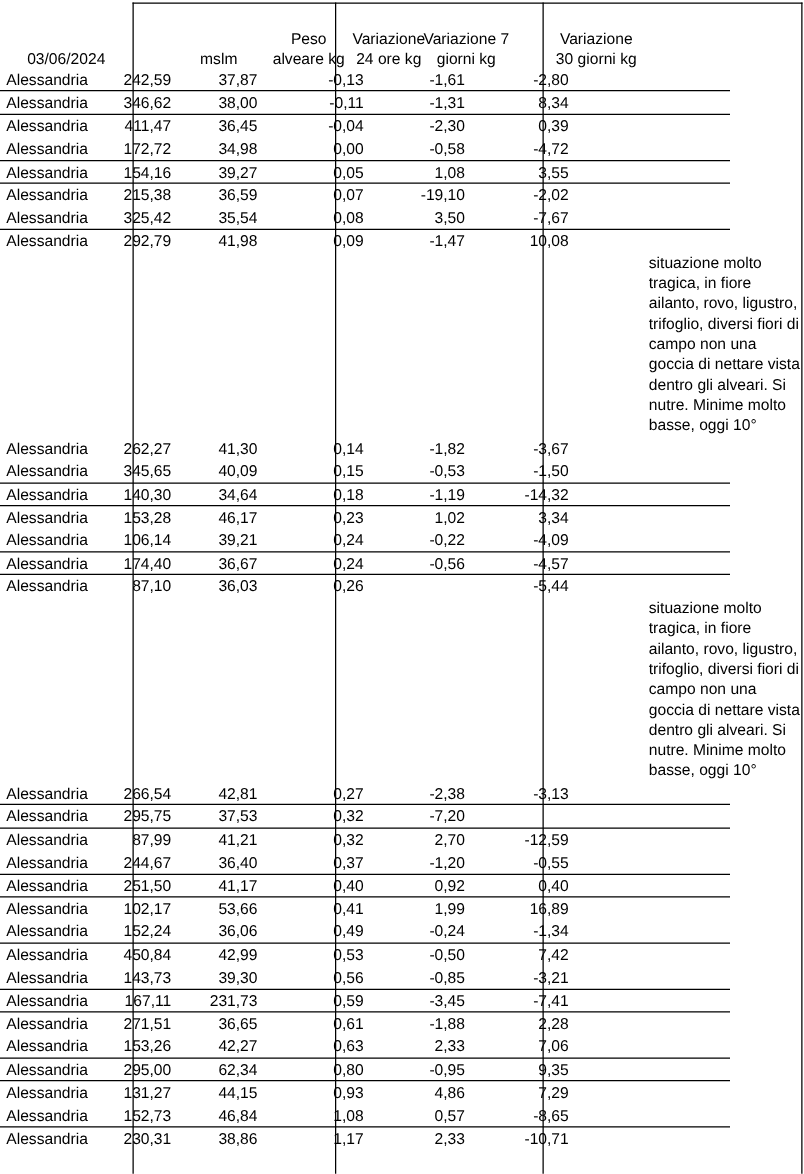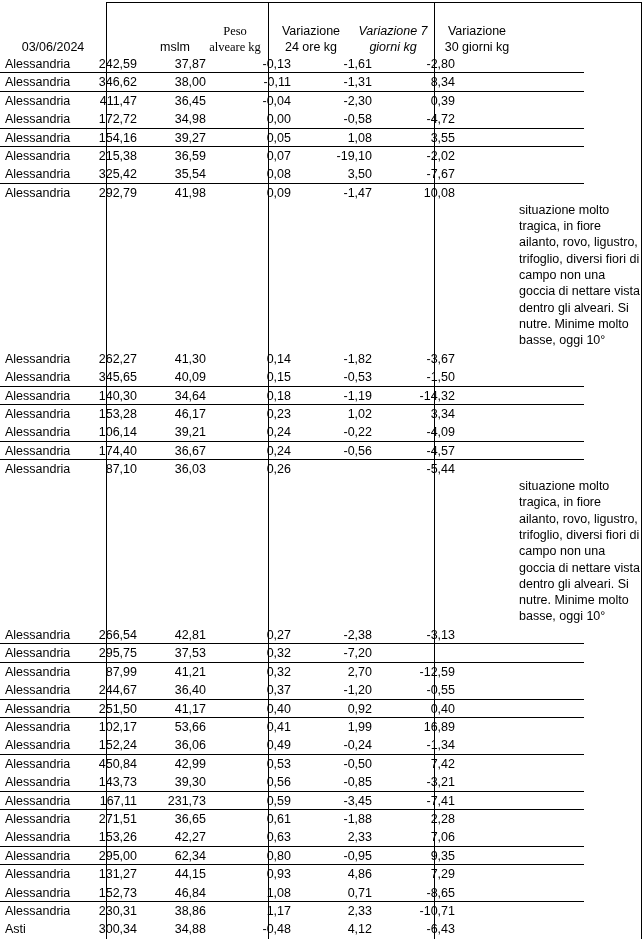--- a/index.html
+++ b/index.html
@@ -29,29 +29,29 @@
 <div class="sheet">
   <div class="topline"></div>
   <div class="vline" style="left:106px"></div>
   <div class="vline" style="left:268px"></div>
   <div class="vline" style="left:434px"></div>
   <div class="vline" style="left:641px"></div>
 
   <div class="header">
     <div class="hcell" style="left:0;width:106px;bottom:0"><span>03/06/2024</span></div>
     <div class="hcell" style="left:150px;width:50px;"><span>mslm</span></div>
-    <div class="hcell" style="left:200px;width:70px;font-family:Liberation Serif, serif;">
+    <div class="hcell" style="left:212px;width:70px;">
         <div>Peso</div>
         <div>alveare kg</div>
       </div>
     <div class="hcell" style="left:270px;width:82px;">
         <div>Variazione</div>
         <div>24 ore kg</div>
       </div>
-    <div class="hcell" style="left:352px;width:82px;font-style:italic;">
+    <div class="hcell" style="left:332px;width:82px;">
         <div>Variazione 7</div>
         <div>giorni kg</div>
       </div>
     <div class="hcell" style="left:436px;width:82px;">
         <div>Variazione</div>
         <div>30 giorni kg</div>
       </div>
   </div>
 
   <div class="grid" id="grid">
@@ -287,33 +287,25 @@
         <span class="cell c-peso">44,15</span>
         <span class="cell c-v24">0,93</span>
         <span class="cell c-v7">4,86</span>
         <span class="cell c-v30">7,29</span>
       </div>
       <div class="row sep">
         <span class="cell c-name">Alessandria</span>
         <span class="cell c-mslm">152,73</span>
         <span class="cell c-peso">46,84</span>
         <span class="cell c-v24">1,08</span>
-        <span class="cell c-v7">0,71</span>
+        <span class="cell c-v7">0,57</span>
         <span class="cell c-v30">-8,65</span>
       </div>
       <div class="row">
         <span class="cell c-name">Alessandria</span>
         <span class="cell c-mslm">230,31</span>
         <span class="cell c-peso">38,86</span>
         <span class="cell c-v24">1,17</span>
         <span class="cell c-v7">2,33</span>
         <span class="cell c-v30">-10,71</span>
       </div>
-      <div class="row">
-        <span class="cell c-name">Asti</span>
-        <span class="cell c-mslm">300,34</span>
-        <span class="cell c-peso">34,88</span>
-        <span class="cell c-v24">-0,48</span>
-        <span class="cell c-v7">4,12</span>
-        <span class="cell c-v30">-6,43</span>
-      </div>
     </div>
 </div>
 
 </body></html>

